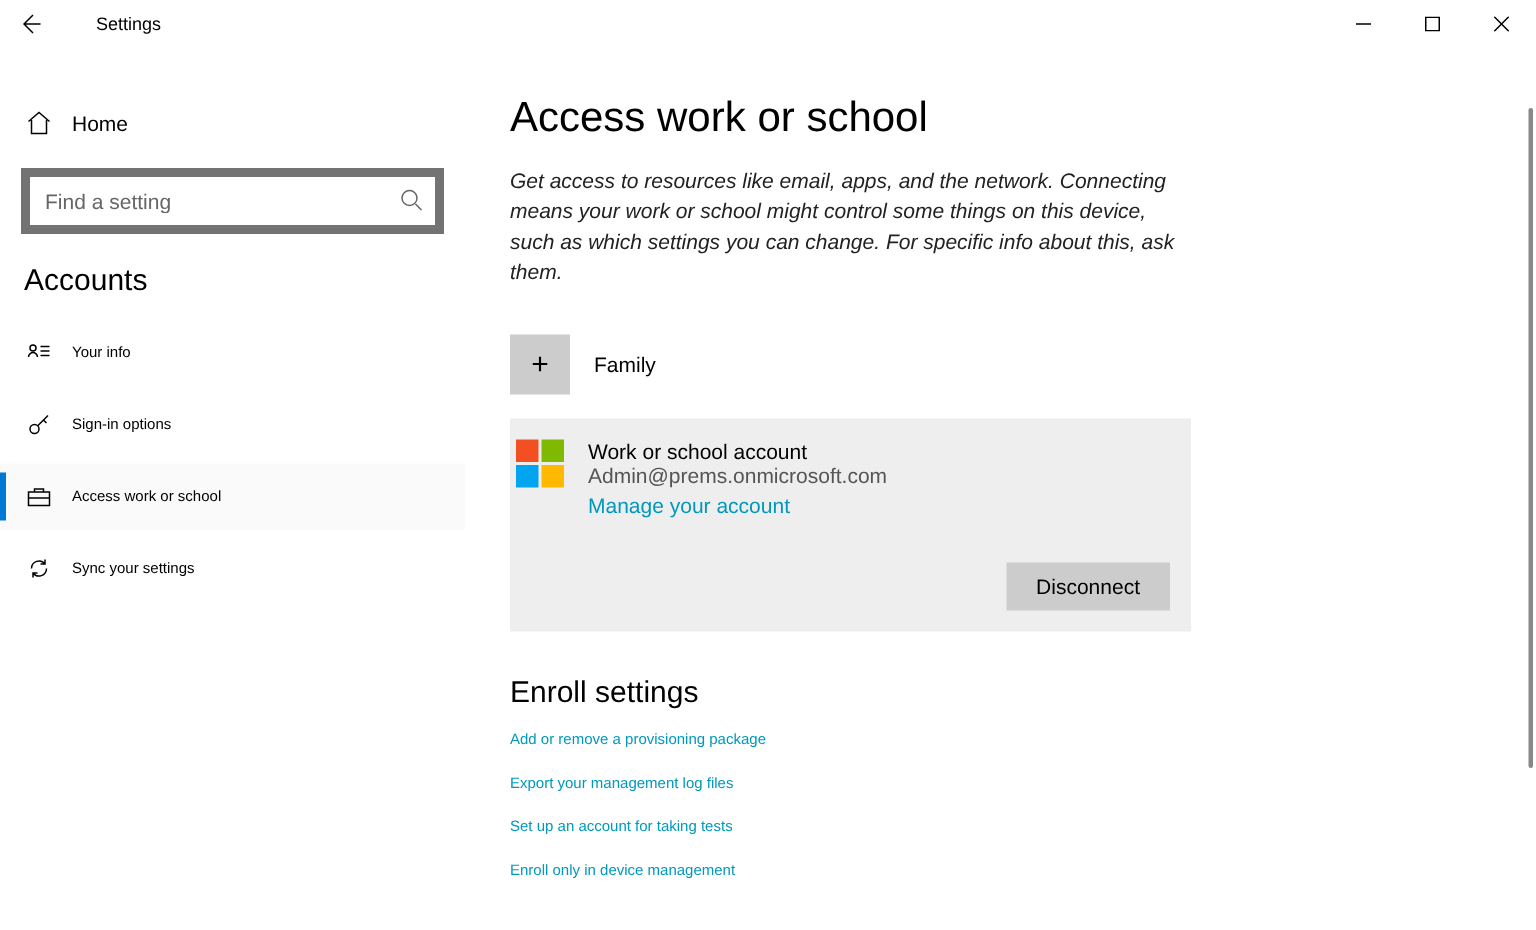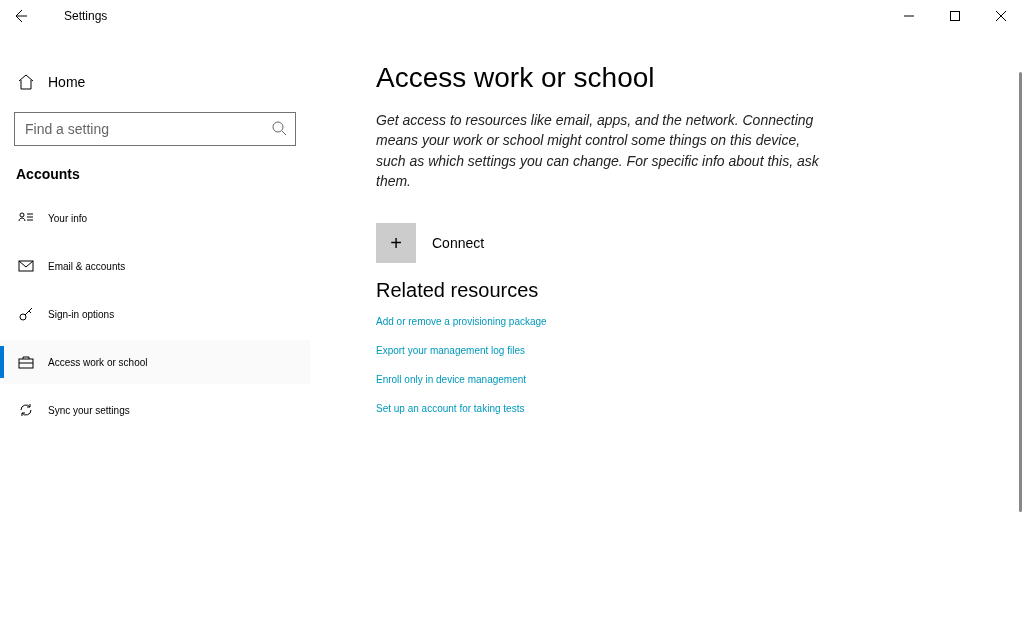--- a/index.html
+++ b/index.html
@@ -54,21 +54,20 @@
     cursor: pointer;
   }
   .win-controls svg { display:block; }
 
   
   .body {
     flex: 1;
     display: flex;
     overflow: hidden;
     position: relative;
-    gap: 36px;
   }
 
   
   .sidebar {
     width: 310px;
     background: #fff;
     padding-top: 30px;
     position: relative;
   }
   .home-row {
@@ -85,21 +84,21 @@
   }
   .home-row .label {
     margin-left: 12px;
     font-size: 14px;
   }
 
   .search-wrap {
     margin: 10px 14px 16px 14px;
   }
   .search-box {
-    border: 1px solid #737373;
+    border: 6px solid #737373;
     height: 32px;
     display: flex;
     align-items: center;
     padding: 0 8px;
     background: #fff;
   }
   .search-box input {
     flex: 1;
     border: none;
     outline: none;
@@ -107,22 +106,22 @@
     background: transparent;
     color: #000;
   }
   .search-box input::placeholder { color: #666; }
   .search-box .sicon {
     width: 16px;
     color: #666;
   }
 
   .section-title {
-    font-weight: 700;
-    font-size: 14px;
+    font-weight: 400;
+    font-size: 20px;
     padding: 4px 16px 14px 16px;
   }
 
   .nav-item {
     display: flex;
     align-items: center;
     height: 44px;
     padding-left: 16px;
     cursor: pointer;
     position: relative;
@@ -326,29 +325,20 @@
       <div class="nav-item">
         <span class="icon-slot">
           <svg width="18" height="18" viewBox="0 0 18 18">
               <circle cx="5" cy="6" r="2"></circle>
               <path d="M2 12c0-2 2-3 3-3s3 1 3 3 M10 5h6 M10 8h6 M10 11h6" stroke-width="1"></path>
             </svg>
         </span>
         <span class="label">Your info</span>
       </div>
 
-      <div class="nav-item">
-        <span class="icon-slot">
-          <svg width="18" height="18" viewBox="0 0 18 18">
-              <rect x="2" y="4" width="14" height="10"></rect>
-              <path d="M2 4 L9 10 L16 4" stroke-width="1"></path>
-            </svg>
-        </span>
-        <span class="label">Email &amp; accounts</span>
-      </div>
 
       <div class="nav-item">
         <span class="icon-slot">
           <svg width="18" height="18" viewBox="0 0 18 18">
               <circle cx="6" cy="12" r="3"></circle>
               <path d="M8 10 L15 3 M12 6 L14 8" stroke-width="1"></path>
             </svg>
         </span>
         <span class="label">Sign-in options</span>
       </div>
@@ -374,29 +364,47 @@
       </div>
 
     </div>
 
     <div class="main">
       <h1>Access work or school</h1>
       <p class="desc">Get access to resources like email, apps, and the network. Connecting means your work or school might control some things on this device, such as which settings you can change. For specific info about this, ask them.</p>
 
       <div class="connect-row">
         <div class="plus-tile">+</div>
-        <span class="clabel">Connect</span>
-      </div>
-
+        <span class="clabel">Family</span>
+      </div>
+
+      <div class="account-card">
+        <div class="account-top">
+          <div class="ms-logo">
+            <div></div>
+              <div></div>
+              <div></div>
+              <div></div>
+          </div>
+          <div class="acct-info">
+            <div class="aname">Work or school account</div>
+            <div class="amail">Admin@prems.onmicrosoft.com</div>
+            <div class="alink">Manage your account</div>
+          </div>
+        </div>
+        <div class="disconnect-row">
+          <button class="btn">Disconnect</button>
+        </div>
+      </div>
 
       <div class="related">
-        <h2>Related resources</h2>
+        <h2>Enroll settings</h2>
         <a class="link">Add or remove a provisioning package</a>
         <a class="link">Export your management log files</a>
+        <a class="link">Set up an account for taking tests</a>
         <a class="link">Enroll only in device management</a>
-        <a class="link">Set up an account for taking tests</a>
       </div>
 
     </div>
 
     <div class="fake-scrollbar"></div>
   </div>
 </div>
 
 </body></html>

